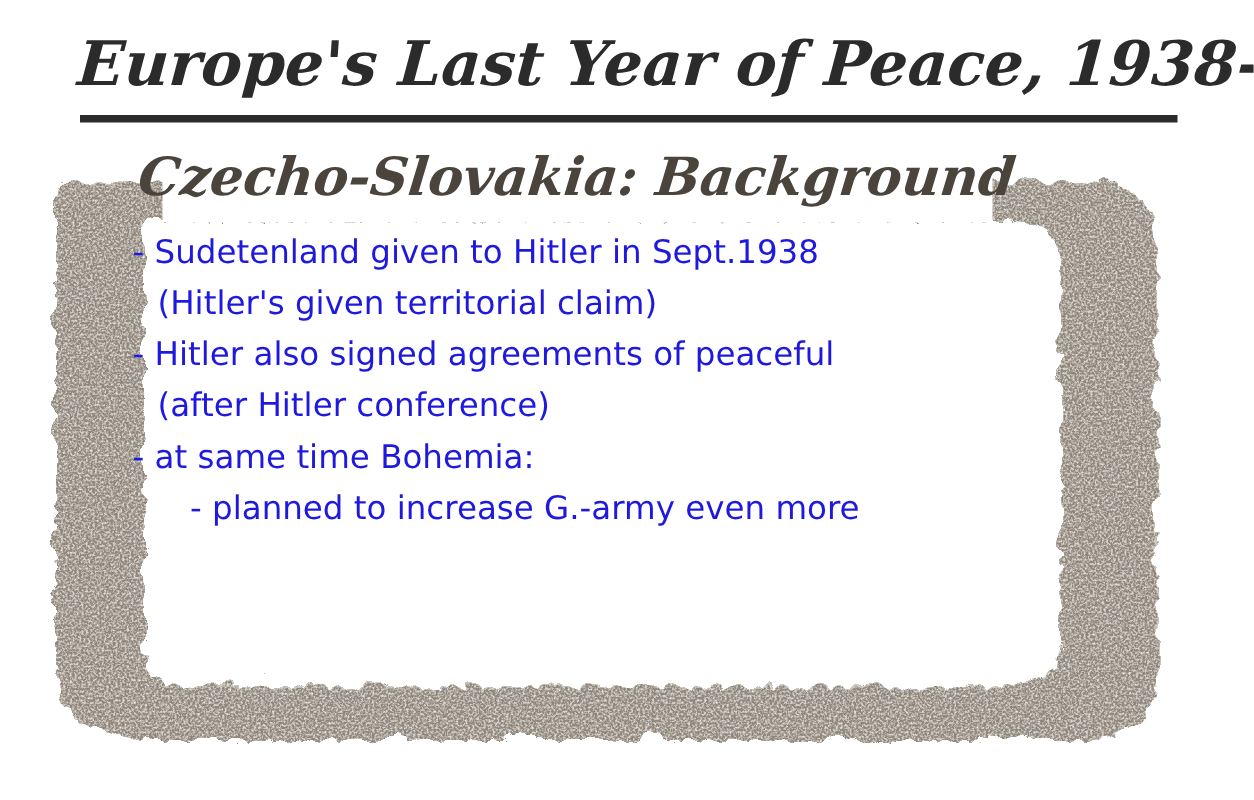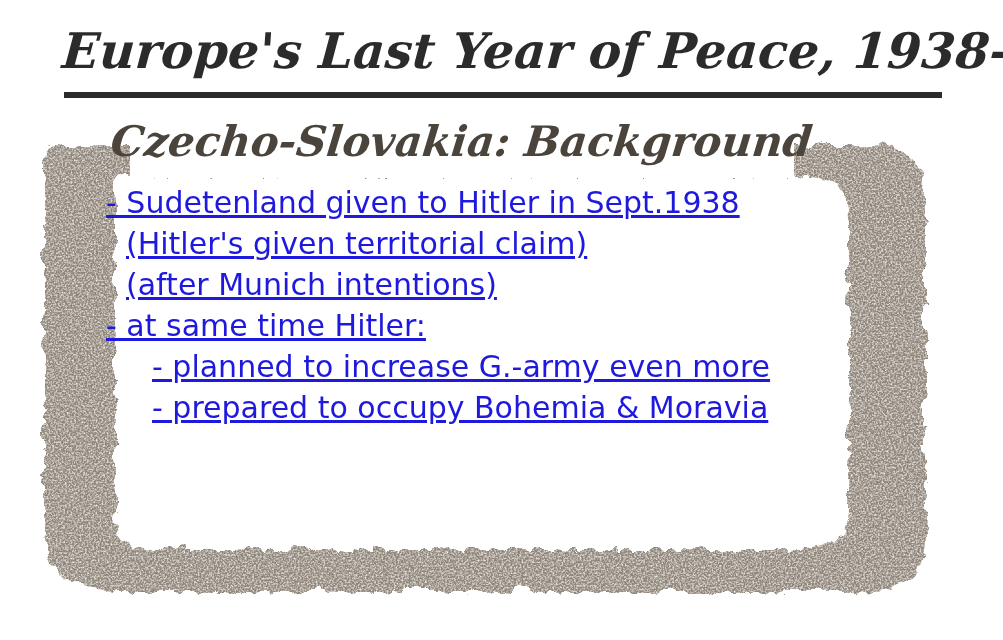--- a/index.html
+++ b/index.html
@@ -61,25 +61,24 @@
     position:absolute;left:0;top:0;width:1003px;height:640px;
     z-index:1;
   }
   .frame-path{ fill:var(--frame-color); }
   
   .content{
     position:absolute;
     left:96px;top:182px;width:770px;
     z-index:3;
     color:var(--body-blue);
-    font-size:30px;
+    font-size:26px;
     line-height:41px;
     font-family:"DejaVu Sans", sans-serif;
     white-space:nowrap;
-    text-decoration:underline;
   }
   .line.ind0{padding-left:10px;}
   .line.ind1{padding-left:30px;}
   .line.ind2{padding-left:56px;}
 </style>
 </head>
 <body>
 
 <div class="stage">
 
@@ -107,19 +106,19 @@
          M 120 172 L 803 172 Q 845 172 845 214 L 845 504 Q 845 546 803 546 L 150 546 Q 112 546 112 508 L 112 180 Q 112 172 120 172 Z"></path>
   </svg>
 
   <div class="subtitle-box">
     <h2 class="subtitle">Czecho-Slovakia: Background</h2>
   </div>
 
   <div class="content">
       <div class="line ind0">- Sudetenland given to Hitler in Sept.1938</div>
       <div class="line ind1">(Hitler's given territorial claim)</div>
-      <div class="line ind1">(after Munich intentions)</div>
-      <div class="line ind0">- at same time Hitler:</div>
+      <div class="line ind0">- Hitler also signed agreements of peaceful</div>
+      <div class="line ind1">(after Hitler conference)</div>
+      <div class="line ind0">- at same time Bohemia:</div>
       <div class="line ind2">- planned to increase G.-army even more</div>
-      <div class="line ind2">- prepared to occupy Bohemia &amp; Moravia</div>
     </div>
 
 </div>
 
 </body></html>

